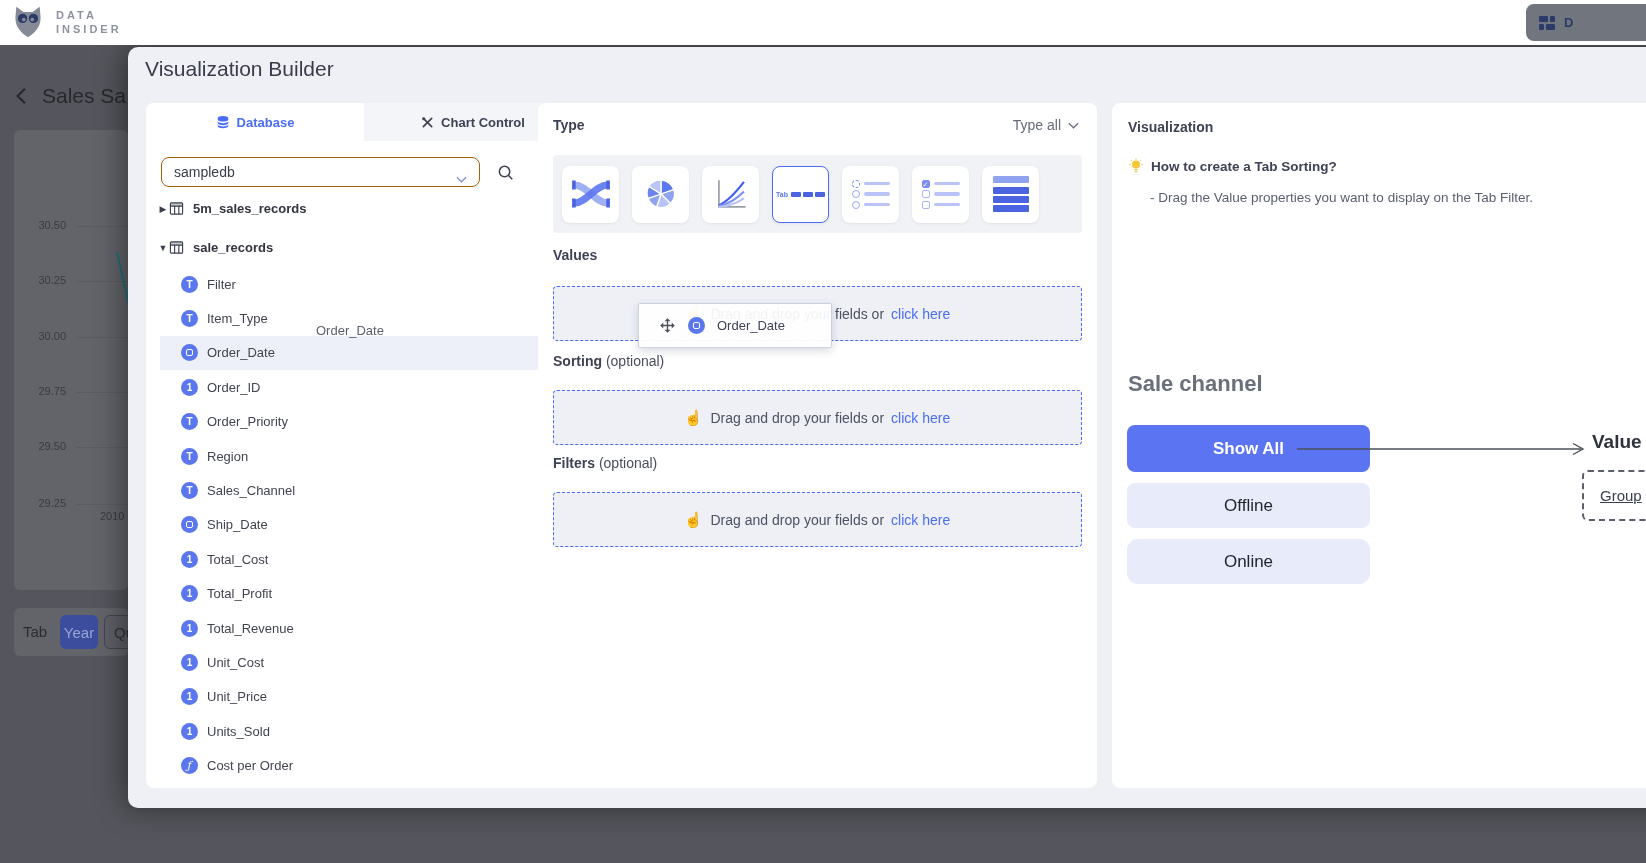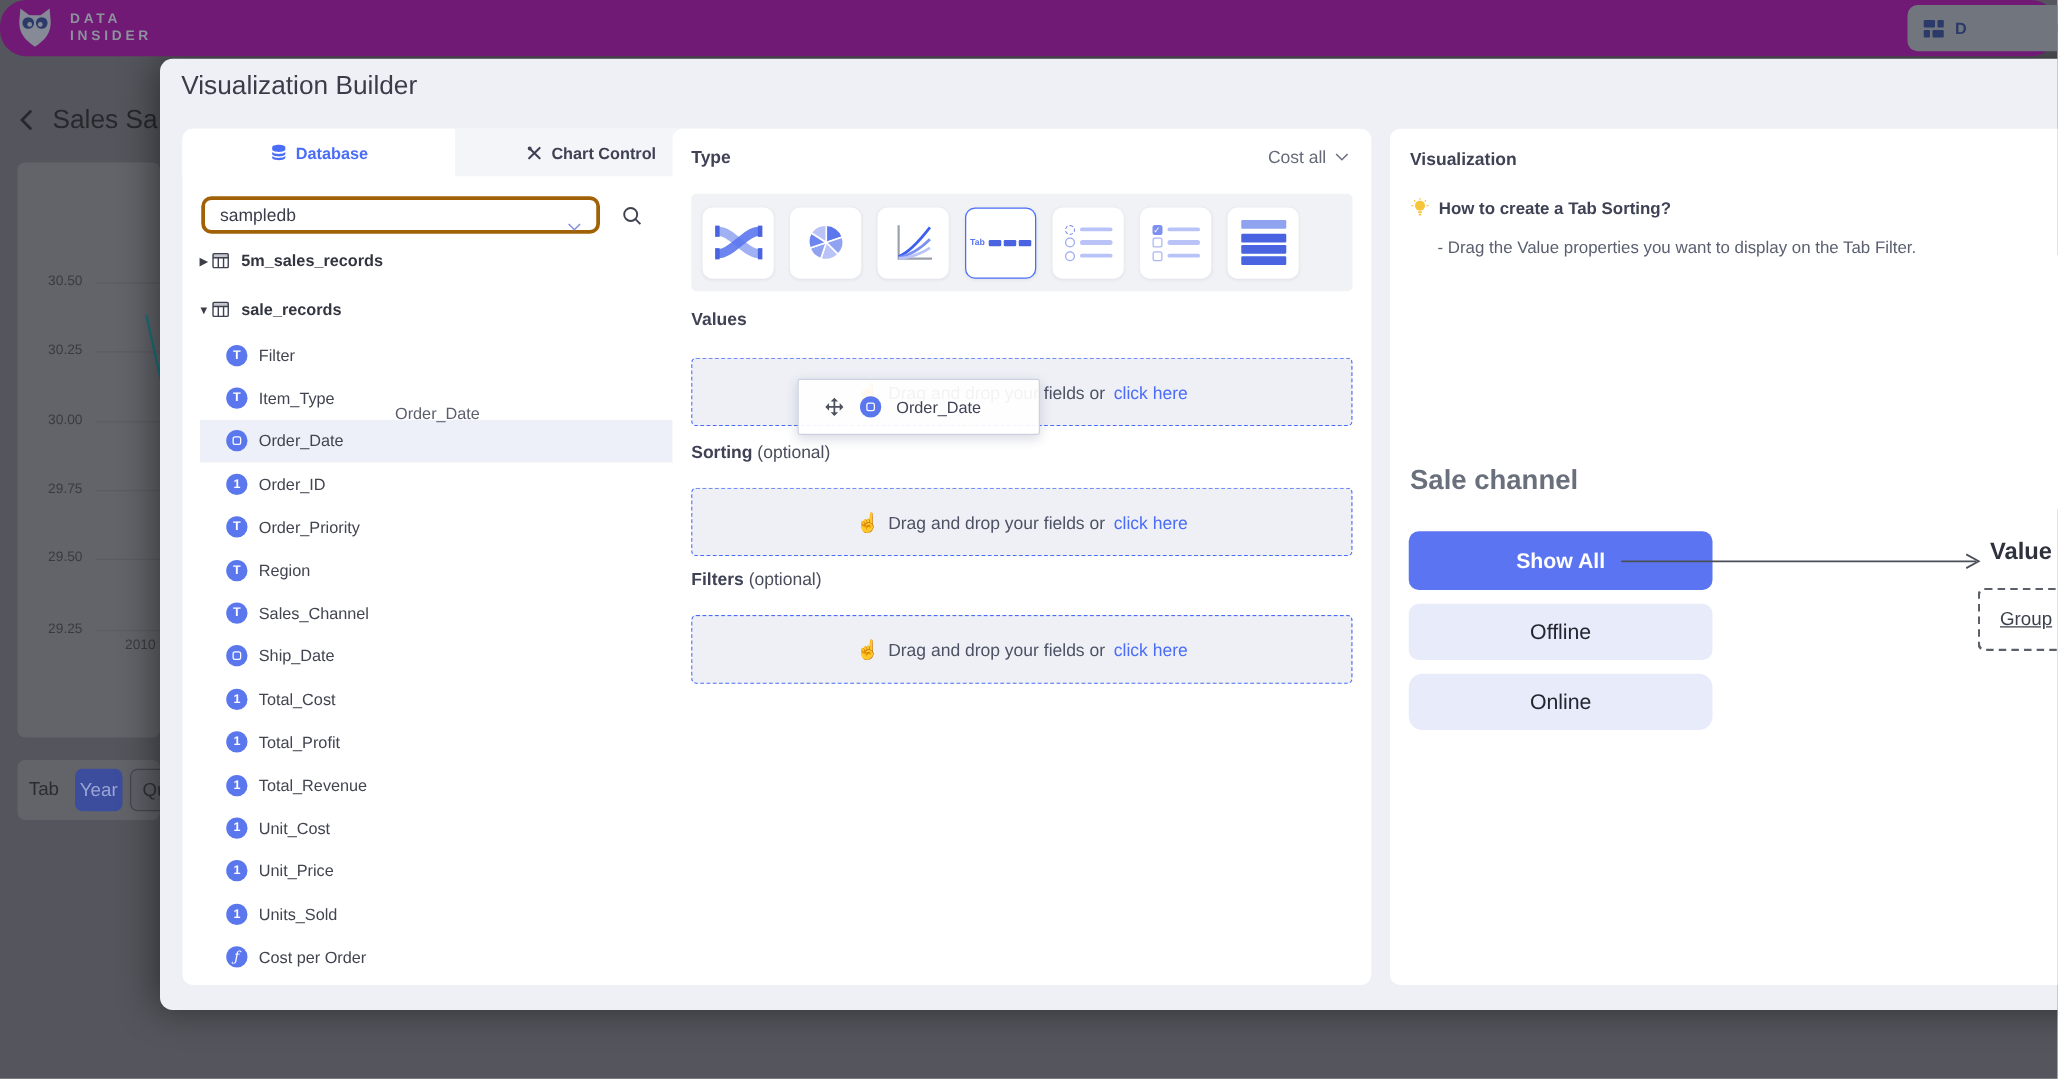--- a/index.html
+++ b/index.html
@@ -1,20 +1,20 @@
 <!DOCTYPE html>
 <html><head>
 <meta charset="utf-8">
 <style>
   * { margin:0; padding:0; box-sizing:border-box; font-family:"Liberation Sans",sans-serif; }
   html,body { width:1646px; height:863px; }
   body { position:relative; overflow:hidden; background:#55565d; }
 
   
-  .navbar { position:absolute; left:0; top:0; width:1646px; height:45px; background:#701a75; z-index:20;border-radius:21px; }
+  .navbar { position:absolute; left:0; top:0; width:1646px; height:45px; background:#ffffff; z-index:20; }
   .brand { position:absolute; left:10px; top:4px; display:flex; align-items:center; gap:10px; }
   .brand-text { color:#8d929e; font-size:11px; font-weight:bold; letter-spacing:3px; line-height:14px; }
   .nav-right-btn { position:absolute; right:-14px; top:4px; height:37px; width:134px; background:#71757e;
     border-radius:8px; display:flex; align-items:center; gap:8px; padding-left:12px;
     color:#2b3a68; font-size:13px; font-weight:bold; }
 
   
   .bd-title { position:absolute; left:14px; top:84px; display:flex; align-items:center; gap:14px; z-index:1; }
   .bd-title .txt { font-size:21px; color:#27282d; white-space:nowrap; }
   .bd-chart-card { position:absolute; left:14px; top:130px; width:114px; height:460px; background:#63646a;
@@ -38,21 +38,21 @@
   .panel-left  { left:18px;  width:436px; }
   .panel-mid   { left:410px; width:559px; }
   .panel-right { left:984px; width:576px; }
 
   
   .tabs { display:flex; height:38px; }
   .tab { flex:1; display:flex; align-items:center; justify-content:center; gap:7px;
     font-size:13px; font-weight:bold; cursor:default; }
   .tab.active { color:#4a6cf7; background:#fff; border-radius:8px 0 0 0; }
   .tab.inactive { color:#3f4254; background:#f4f5f9; border-radius:0 8px 0 0; }
-  .db-select { position:absolute; left:15px; top:54px; width:319px; height:30px; border:3px solid #a16207;
+  .db-select { position:absolute; left:15px; top:54px; width:319px; height:30px; border:1px solid #a16207;
     border-radius:8px; background:#fff; font-size:14px; color:#3a3c49; display:flex; align-items:center;
     padding:0 12px; }
   .db-select .chev { position:absolute; right:12px; top:12px; }
   .search-btn { position:absolute; left:344px; top:54px; width:30px; height:30px; display:flex; align-items:center;
     justify-content:center; }
   .tree { position:absolute; left:0; top:86px; right:0; }
   .trow { position:relative; height:39px; display:flex; align-items:center; }
   .trow .arrow { width:12px; margin-left:11px; font-size:9px; color:#3c3f4a; text-align:center; }
   .trow .tname { margin-left:9px; font-size:13px; font-weight:bold; color:#32343f; }
   .trow .dots { position:absolute; right:22px; color:#555a66; font-size:15px; }
@@ -328,21 +328,21 @@
         <span class="flabel">Cost per Order</span>
       </div>
     </div>
     <div class="drag-ghost">Order_Date</div>
   </div>
 
   <div class="panel panel-mid">
     <div class="mid-header">
       <span class="sec-label">Type</span>
       <span class="view-all">
-        <span>Cost all</span>
+        <span>Type all</span>
         <svg width="11" height="7" viewBox="0 0 12 7">
           <path d="M1 1l5 5 5-5" stroke="#6a6f7c" stroke-width="1.4" fill="none"></path>
         </svg>
       </span>
     </div>
 
     <div class="type-strip">
       <div class="tile">
         <svg width="42" height="36" viewBox="0 0 44 40">
           <path d="M4 10 C 16 10 28 30 40 30" stroke="#8fa3f1" stroke-width="8" fill="none" opacity=".85"></path>

